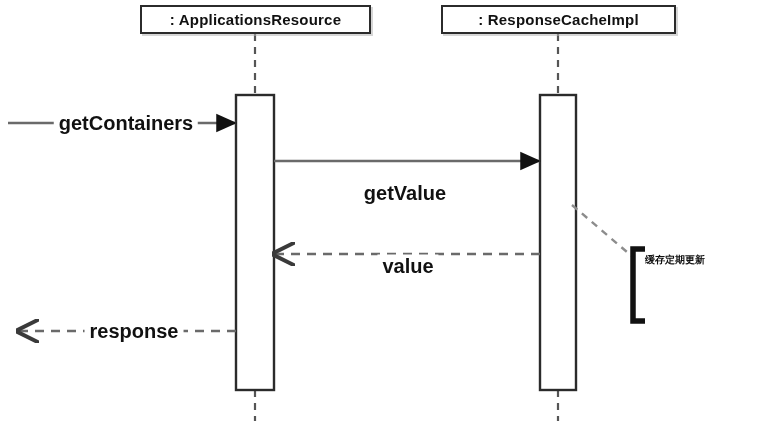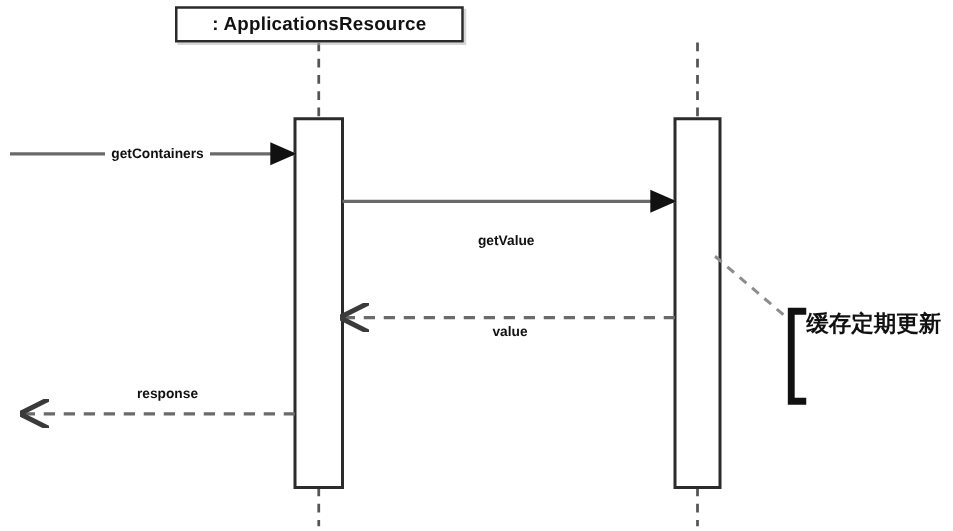--- a/index.html
+++ b/index.html
@@ -45,39 +45,39 @@
   }
   #header-response-cache-impl {
     left: 441px;
     top: 5px;
     width: 235px;
     height: 29px;
   }
   .msg-label {
     position: absolute;
     font-weight: bold;
-    font-size: 11px;
+    font-size: 20px;
     color: #111111;
     background: #ffffff;
     padding: 0 5px;
     white-space: nowrap;
     transform: translate(-50%, -50%);
   }
   #label-get-containers { left: 126px; top: 123px; }
   #label-get-value      { left: 405px; top: 161px; margin-top: 32px; }
   #label-value          { left: 408px; top: 266px; }
-  #label-response       { left: 134px; top: 315px; }
+  #label-response       { left: 134px; top: 331px; }
 
   #note-cache {
     position: absolute;
     left: 645px;
     top: 248px;
     width: 112px;
     font-weight: bold;
-    font-size: 18px;
+    font-size: 10px;
     line-height: 23px;
     color: #111111;
     white-space: nowrap;
   }
   .note-line { display: block; }
 </style>
 </head>
 <body>
 
 <div id="diagram-root">
@@ -111,20 +111,23 @@
 
     <line x1="572" y1="205" x2="634" y2="258" stroke="#8c8c8c" stroke-width="2.4" stroke-dasharray="7 6"></line>
 
     <path d="M 645 249 L 633 249 L 633 321 L 645 321" fill="none" stroke="#111111" stroke-width="5.5" stroke-linejoin="miter"></path>
   </svg>
 
   <div class="lifeline-header" id="header-applications-resource">
     <span>: ApplicationsResource</span>
   </div>
 
+  <div class="lifeline-header" id="header-response-cache-impl">
+    <span>: ResponseCacheImpl</span>
+  </div>
 
   <div class="msg-label" id="label-get-containers">getContainers</div>
   <div class="msg-label" id="label-get-value">getValue</div>
   <div class="msg-label" id="label-value">value</div>
   <div class="msg-label" id="label-response">response</div>
 
   <div id="note-cache">
     <span class="note-line">缓存定期更新</span>
   </div>
 

